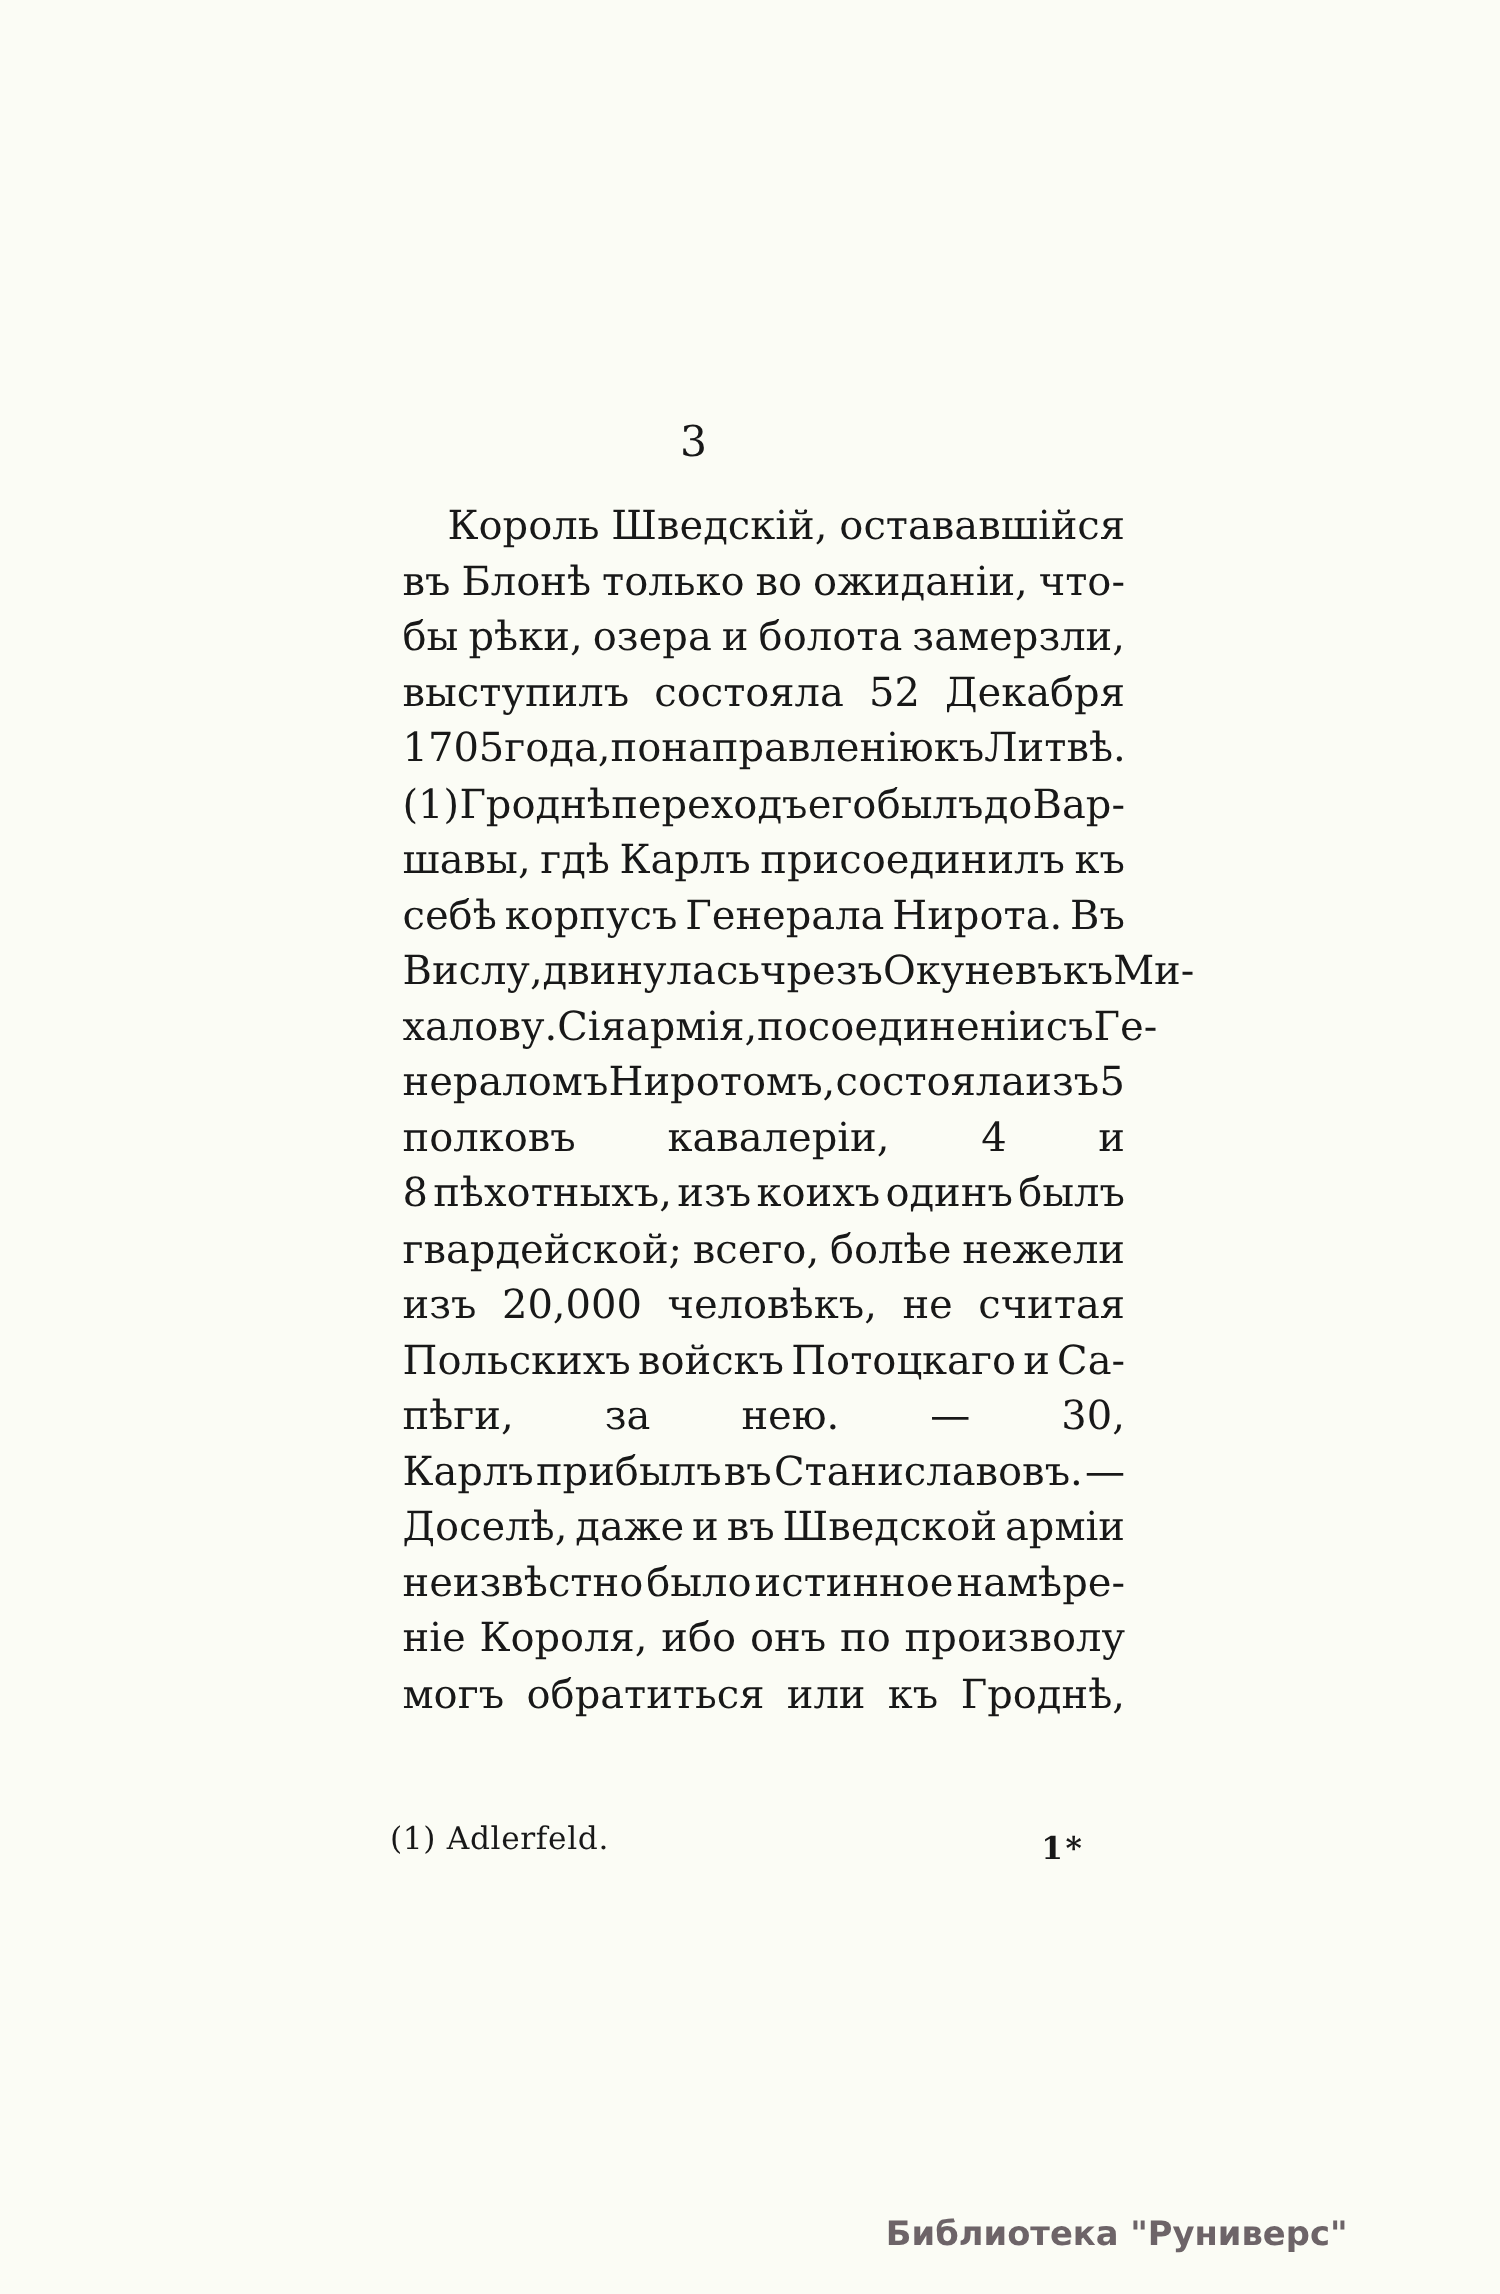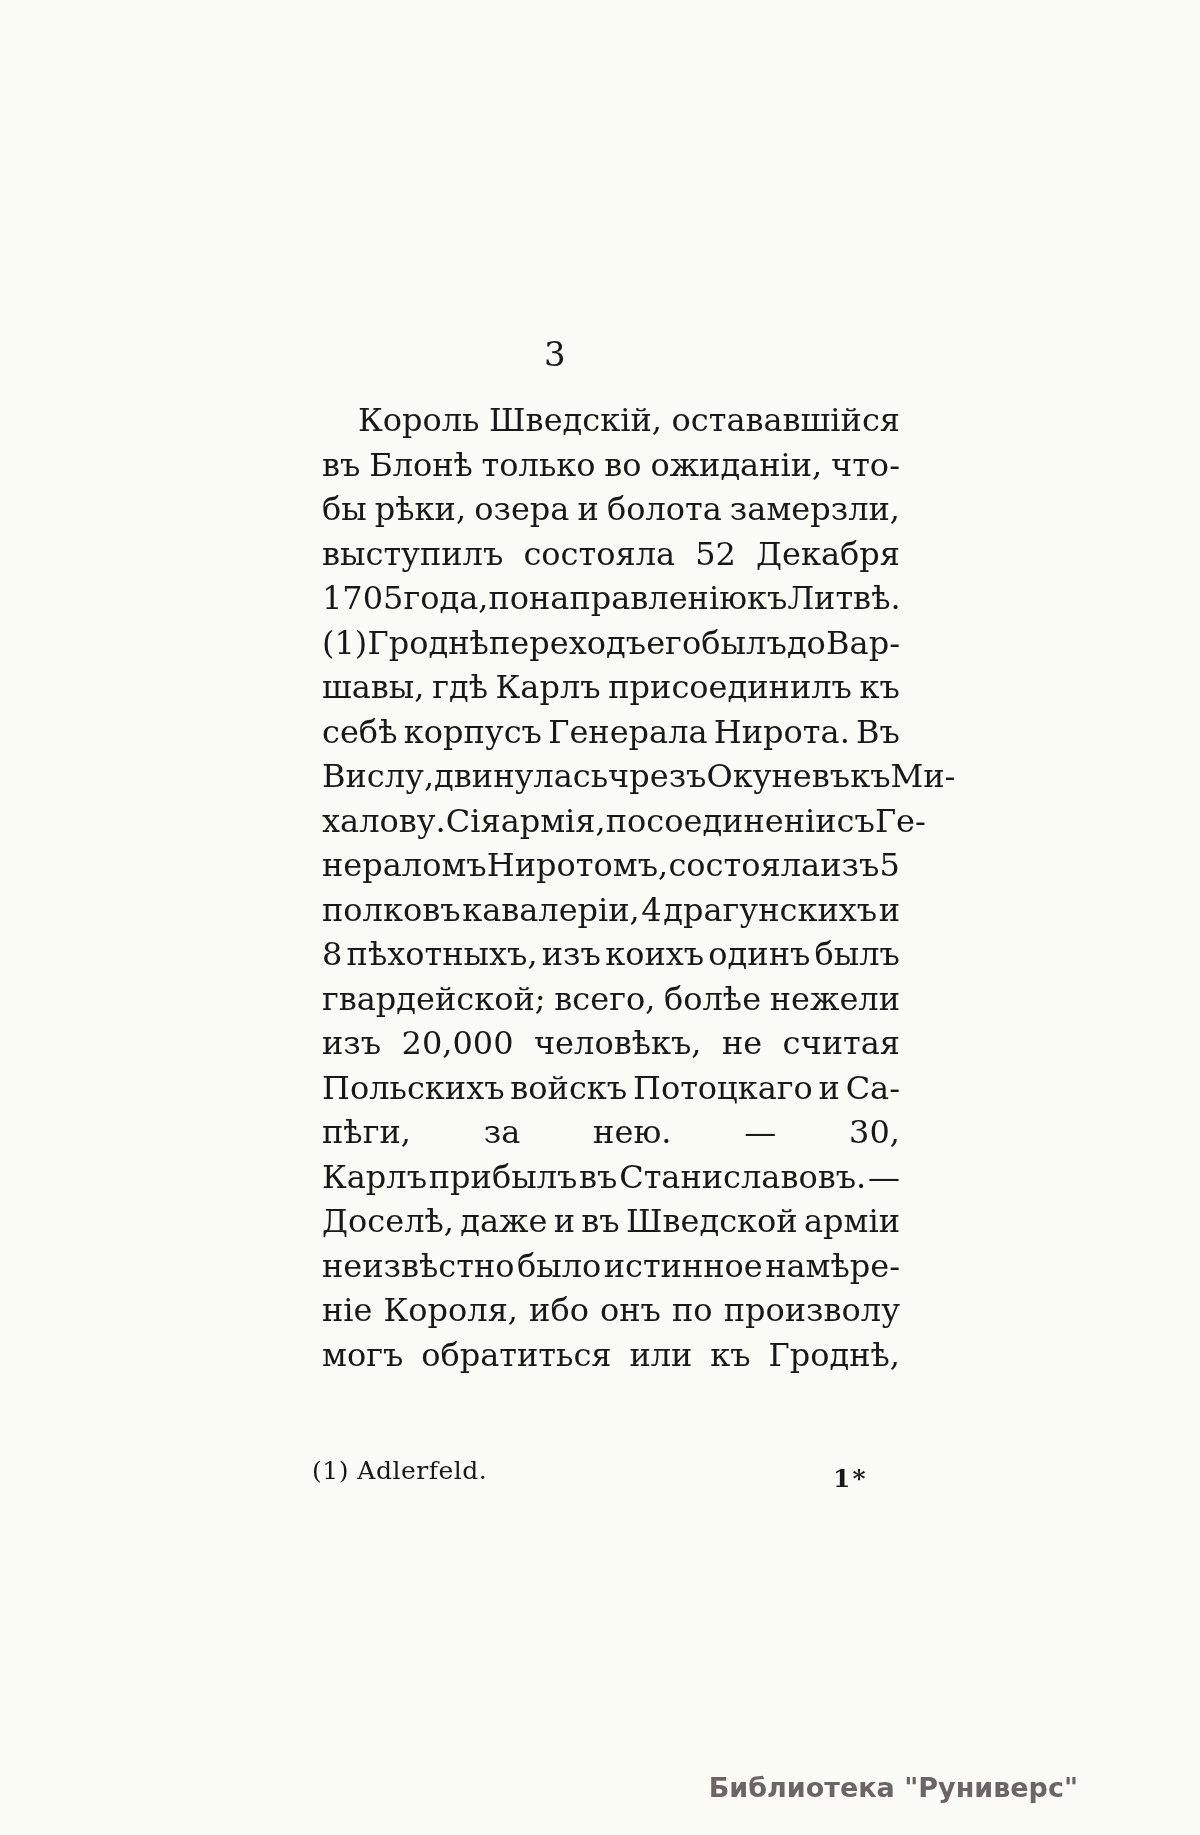--- a/index.html
+++ b/index.html
@@ -152,21 +152,20 @@
         <span>нераломъ</span>
         <span>Ниротомъ,</span>
         <span>состояла</span>
         <span>изъ</span>
         <span>5</span>
       </div>
       <div class="line">
         <span>полковъ</span>
         <span>кавалеріи,</span>
         <span>4</span>
-        <span>драгунскихъ</span>
         <span>и</span>
       </div>
       <div class="line">
         <span>8</span>
         <span>пѣхотныхъ,</span>
         <span>изъ</span>
         <span>коихъ</span>
         <span>одинъ</span>
         <span>былъ</span>
       </div>

